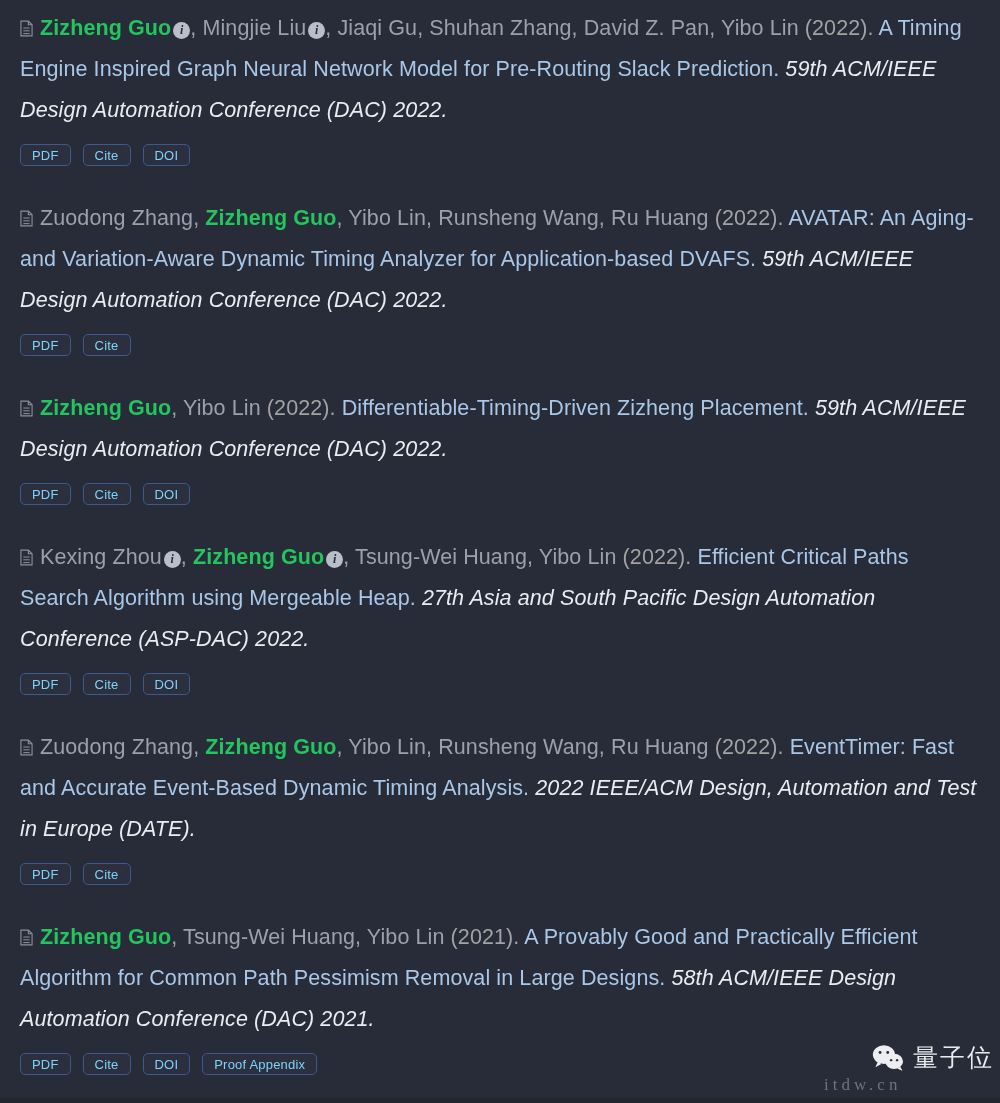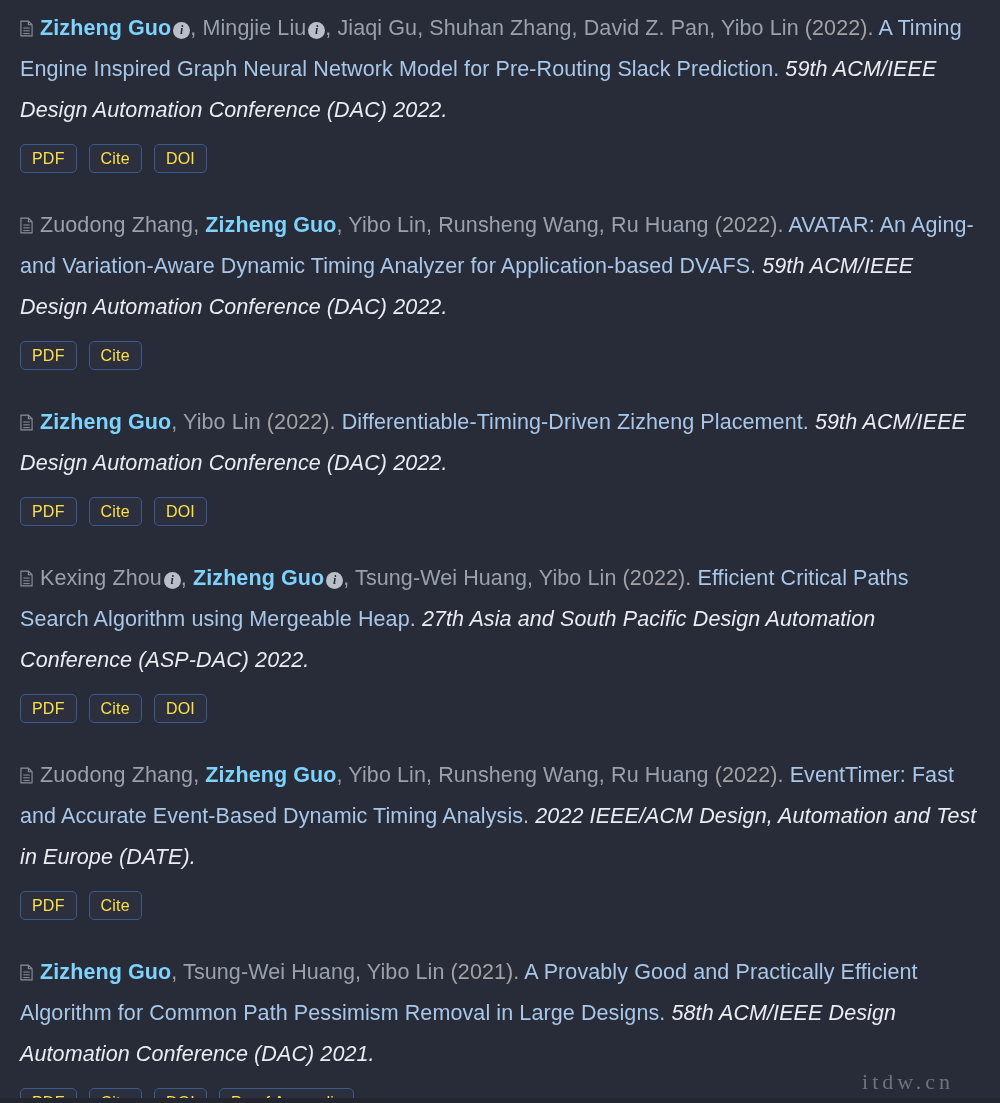--- a/index.html
+++ b/index.html
@@ -43,21 +43,21 @@
     height: 17px;
     vertical-align: -2px;
     margin-right: 7px;
   }
   .doc-icon svg { display: block; width: 13px; height: 17px; }
 
   .author {
     color: #9aa1ad;
   }
   .author.me {
-    color: #7dd3fc;
+    color: #22c55e;
     font-weight: bold;
   }
 
   .info-badge {
     display: inline-block;
     width: 17px;
     height: 17px;
     border-radius: 50%;
     background: #b9bec8;
     color: #282b38;
@@ -89,27 +89,27 @@
     margin-top: 13px;
     display: flex;
     gap: 12px;
     align-items: center;
   }
 
   .btn {
     display: inline-flex;
     align-items: center;
     justify-content: center;
-    height: 29px;
+    height: 22px;
     padding: 0 11px;
     border: 1px solid #3c5a8e;
     border-radius: 5px;
     background: #2c2f3d;
-    color: #fde047;
-    font-size: 16px;
+    color: #7dd3fc;
+    font-size: 13px;
     line-height: 1;
     letter-spacing: 0.2px;
     cursor: pointer;
     white-space: nowrap;
   }
 
   
   #watermark {
     position: absolute;
     right: 6px;
@@ -127,25 +127,25 @@
   }
   .wm-logo { width: 34px; height: 28px; display: block; }
   .wm-text {
     font-size: 25px;
     color: #e8eaee;
     letter-spacing: 2px;
     font-family: "DejaVu Sans", sans-serif;
   }
   .wm-sub {
     margin-top: 1px;
-    font-size: 22px;
+    font-size: 17px;
     color: #6f737d;
     letter-spacing: 4px;
     font-family: "Liberation Serif", serif;
-    text-align: center;
+    text-align: left;
     padding-right: 2px;
   }
 
   #bottom-strip {
     position: absolute;
     left: 0; bottom: 0;
     width: 1000px;
     height: 5px;
     background: #23252f;
   }
@@ -233,16 +233,29 @@
       <div class="btn-row">
         <div class="btn">PDF</div>
         <div class="btn">Cite</div>
         <div class="btn">DOI</div>
         <div class="btn">Proof Appendix</div>
       </div>
     </div>
   </div>
 
 <div id="watermark">
+  <div class="wm-row">
+    <svg class="wm-logo" viewBox="0 0 40 32">
+      <ellipse cx="14" cy="12" rx="13" ry="11" fill="#eceef1"></ellipse>
+      <polygon points="7,20 4,27 11,23" fill="#eceef1"></polygon>
+      <circle cx="9.5" cy="9.5" r="1.7" fill="#2b2e3a"></circle>
+      <circle cx="18.5" cy="9.5" r="1.7" fill="#2b2e3a"></circle>
+      <ellipse cx="26" cy="20" rx="10.5" ry="9" fill="#eceef1"></ellipse>
+      <polygon points="33,26 36,31 30,28.5" fill="#eceef1"></polygon>
+      <circle cx="22.5" cy="18.5" r="1.4" fill="#2b2e3a"></circle>
+      <circle cx="29.5" cy="18.5" r="1.4" fill="#2b2e3a"></circle>
+    </svg>
+    <span class="wm-text">量子位</span>
+  </div>
   <div class="wm-sub">itdw.cn</div>
 </div>
 
 <div id="bottom-strip"></div>
 
 </body></html>

